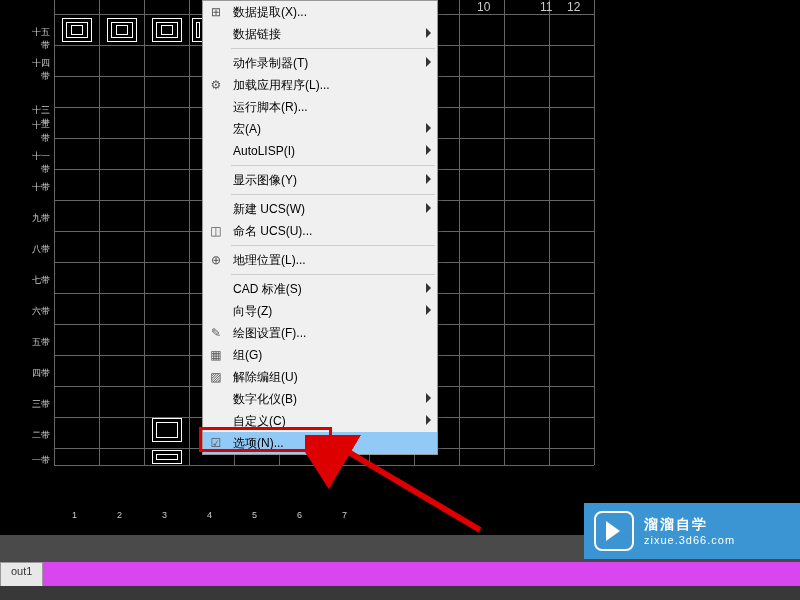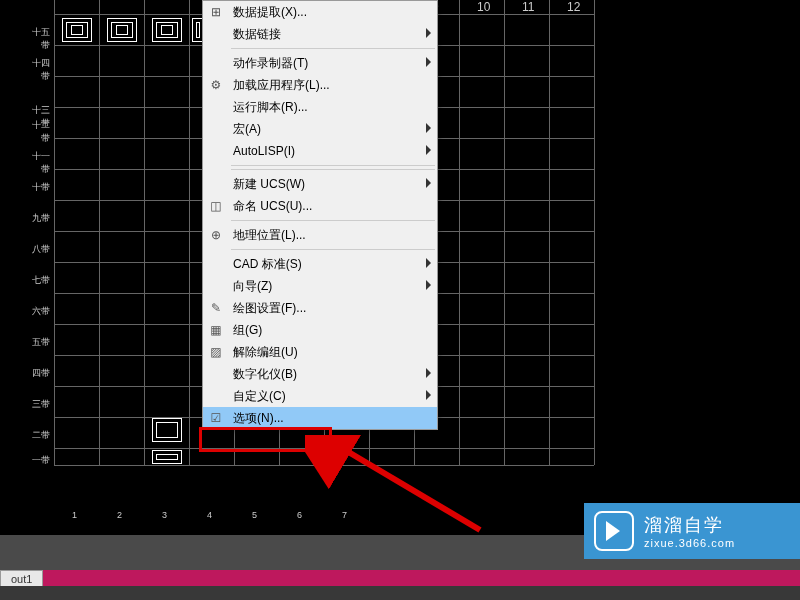--- a/index.html
+++ b/index.html
@@ -155,29 +155,29 @@
   top: 8px;
   width: 0; height: 0;
   border-top: 10px solid transparent;
   border-bottom: 10px solid transparent;
   border-left: 14px solid #fff;
 }
 .watermark-text {
   display: flex;
   flex-direction: column;
 }
-.watermark-main { font-size: 18px; font-weight: normal; letter-spacing: 2px; }
+.watermark-main { font-size: 14px; font-weight: bold; letter-spacing: 2px; }
 .watermark-sub { font-size: 11px; letter-spacing: 1px; }
 .tab-bar {
   position: absolute;
   bottom: 14px;
   left: 0;
-  height: 16px;
+  height: 24px;
   width: 100%;
-  background: #be185d;
+  background: #d946ef;
   display: flex;
 }
 .tab {
   padding: 2px 10px;
   background: #e8e8e8;
   border: 1px solid #999;
   border-bottom: none;
   font-size: 11px;
   color: #333;
 }
@@ -251,21 +251,21 @@
   <div class="col-label-bottom" style="left:252px">5</div>
   <div class="col-label-bottom" style="left:297px">6</div>
   <div class="col-label-bottom" style="left:342px">7</div>
 
   <div class="col-label-top" style="left:252px">5</div>
   <div class="col-label-top" style="left:297px">6</div>
   <div class="col-label-top" style="left:342px">7</div>
   <div class="col-label-top" style="left:387px">8</div>
   <div class="col-label-top" style="left:432px">9</div>
   <div class="col-label-top" style="left:477px">10</div>
-  <div class="col-label-top" style="left:522px">11</div>
+  <div class="col-label-top" style="left:540px">11</div>
   <div class="col-label-top" style="left:567px">12</div>
 
   <div class="cell-icon small-inner" style="left:62px;top:18px"></div>
   <div class="cell-icon small-inner" style="left:107px;top:18px"></div>
   <div class="cell-icon small-inner" style="left:152px;top:18px"></div>
   <div class="cell-icon" style="left:192px;top:18px;width:12px"></div>
 
   <div class="cell-icon" style="left:152px;top:418px"></div>
   <div class="cell-icon" style="left:152px;top:450px;height:14px"></div>
 </div>
@@ -273,20 +273,21 @@
 <div class="context-menu" id="menu-container">
     <div class="menu-item"><span class="menu-icon">⊞</span><span>数据提取(X)...</span></div>
     <div class="menu-item"><span>数据链接</span><span class="submenu-arrow"></span></div>
     <div class="menu-sep"></div>
     <div class="menu-item"><span>动作录制器(T)</span><span class="submenu-arrow"></span></div>
     <div class="menu-item"><span class="menu-icon">⚙</span><span>加载应用程序(L)...</span></div>
     <div class="menu-item"><span>运行脚本(R)...</span></div>
     <div class="menu-item"><span>宏(A)</span><span class="submenu-arrow"></span></div>
     <div class="menu-item"><span>AutoLISP(I)</span><span class="submenu-arrow"></span></div>
     <div class="menu-sep"></div>
+    <div class="menu-item"><span>显示图像(Y)</span><span class="submenu-arrow"></span></div>
     <div class="menu-sep"></div>
     <div class="menu-item"><span>新建 UCS(W)</span><span class="submenu-arrow"></span></div>
     <div class="menu-item"><span class="menu-icon">◫</span><span>命名 UCS(U)...</span></div>
     <div class="menu-sep"></div>
     <div class="menu-item"><span class="menu-icon">⊕</span><span>地理位置(L)...</span></div>
     <div class="menu-sep"></div>
     <div class="menu-item"><span>CAD 标准(S)</span><span class="submenu-arrow"></span></div>
     <div class="menu-item"><span>向导(Z)</span><span class="submenu-arrow"></span></div>
     <div class="menu-item"><span class="menu-icon">✎</span><span>绘图设置(F)...</span></div>
     <div class="menu-item"><span class="menu-icon">▦</span><span>组(G)</span></div>

